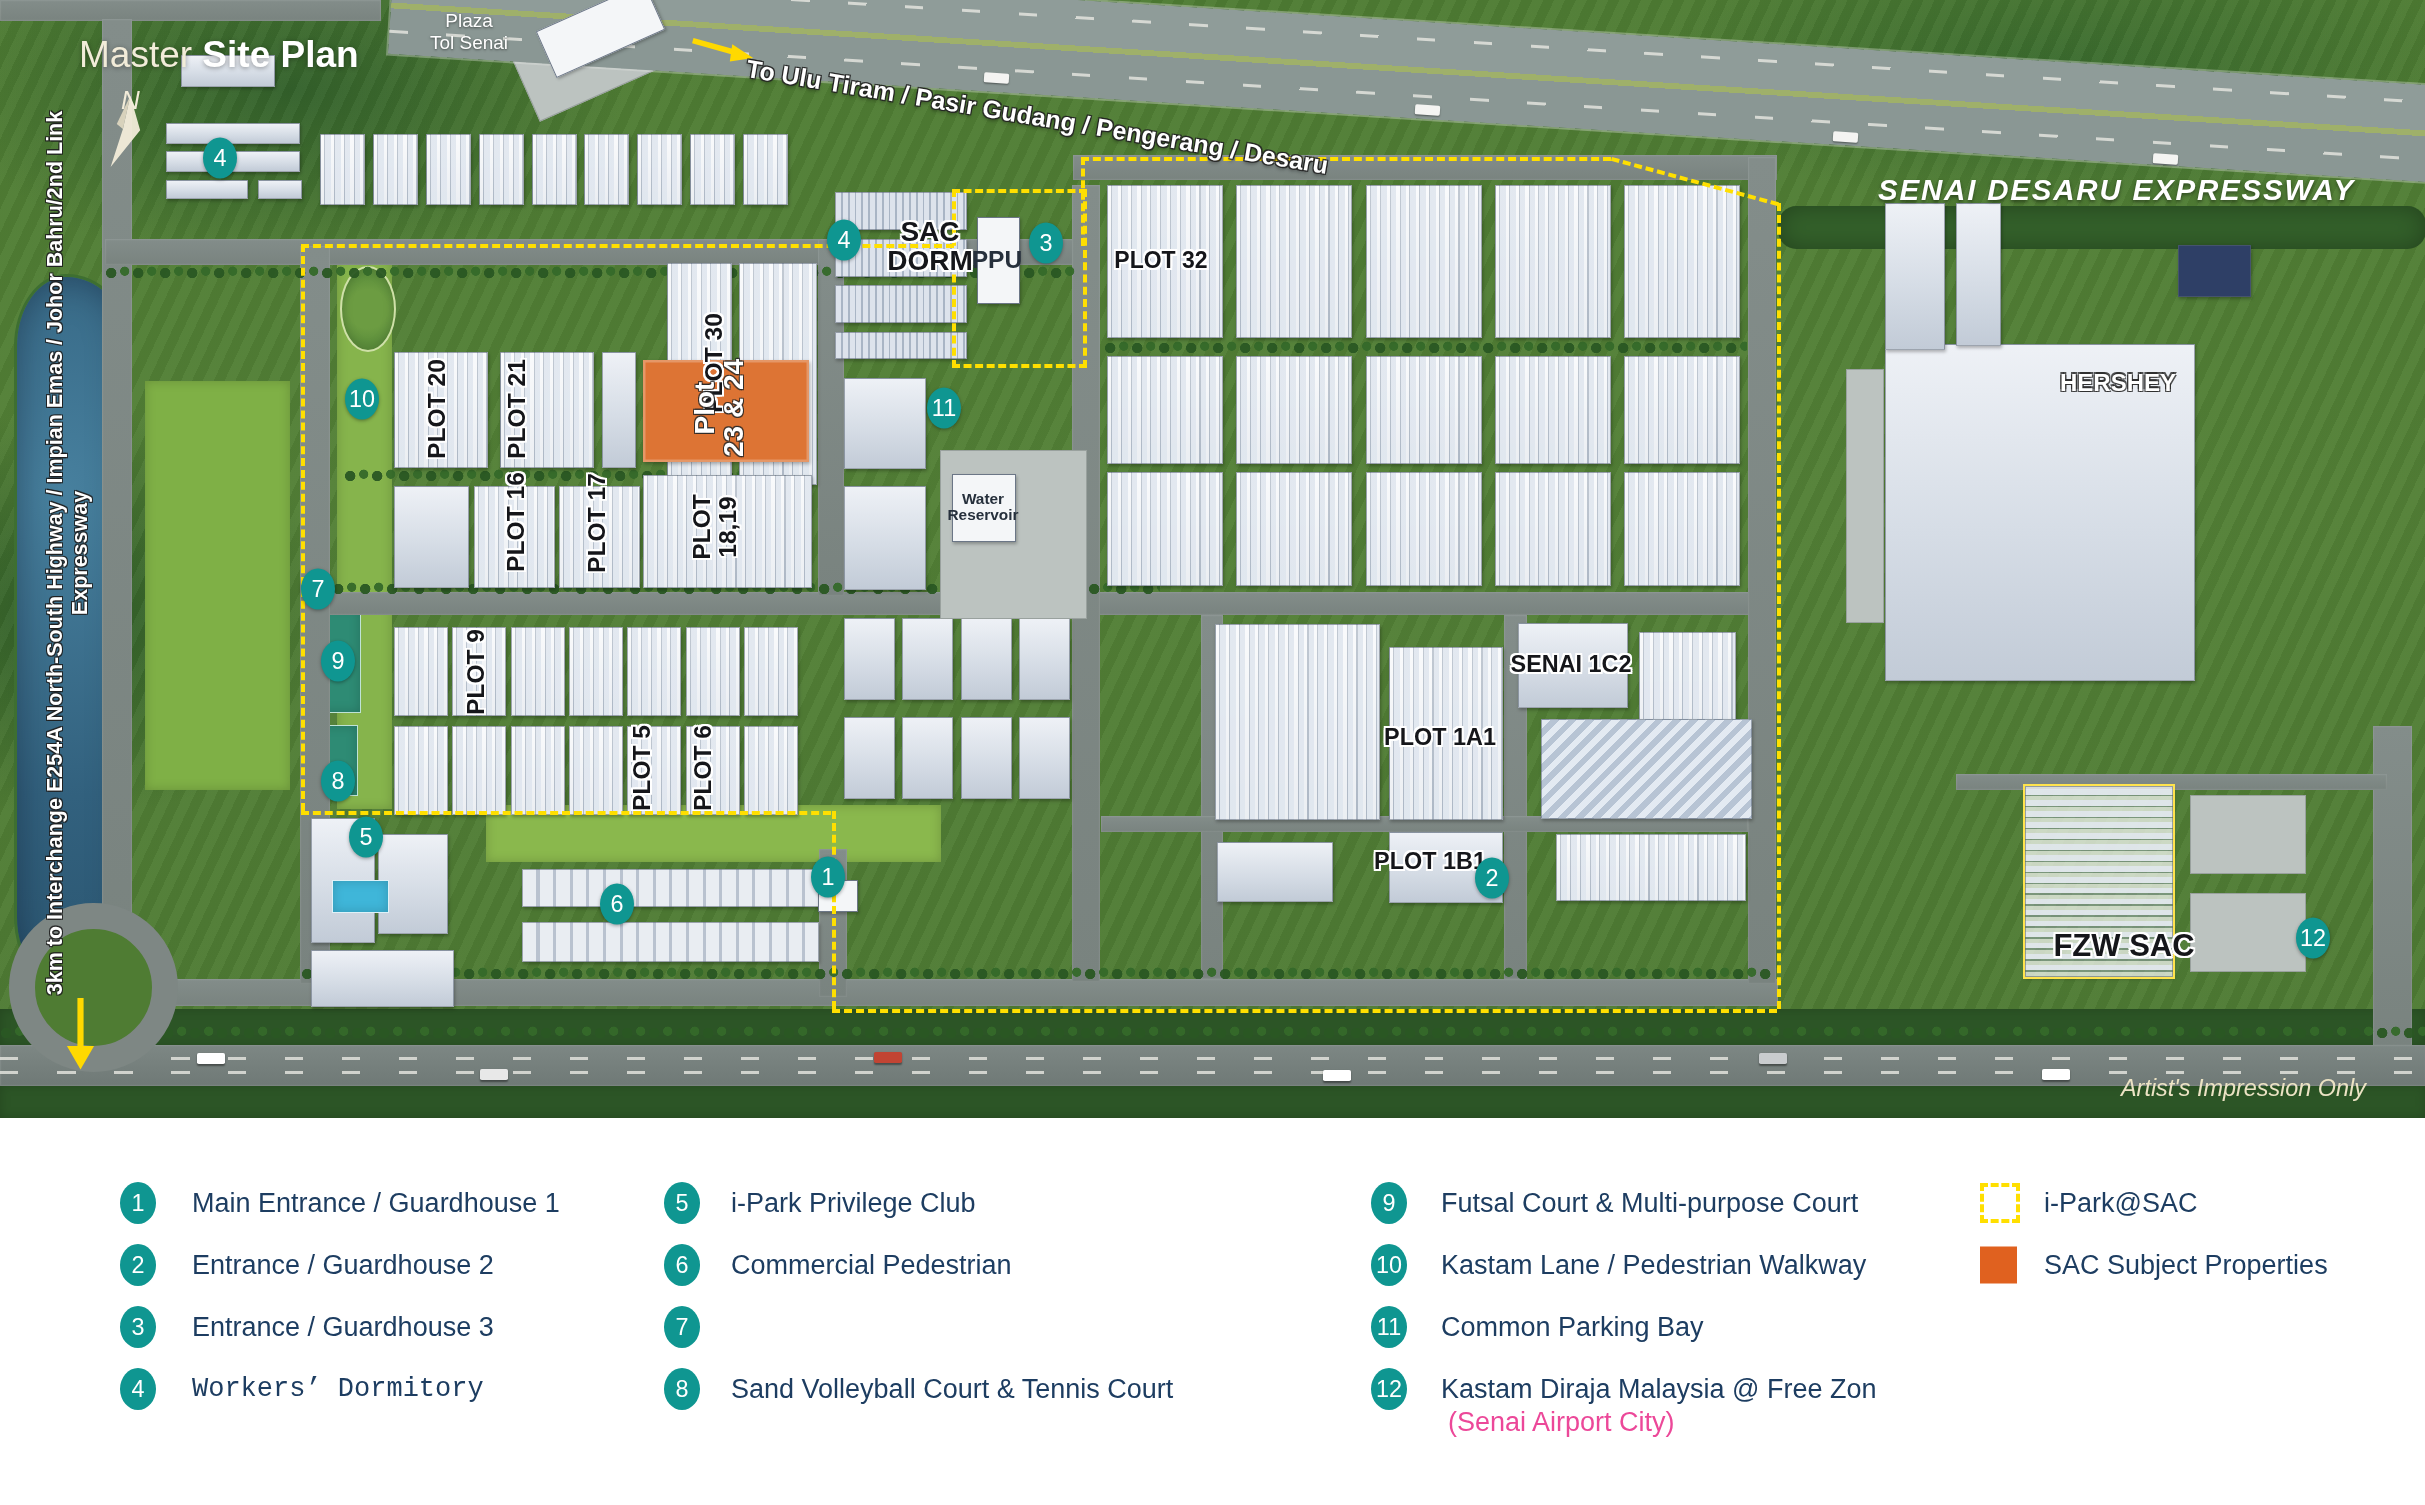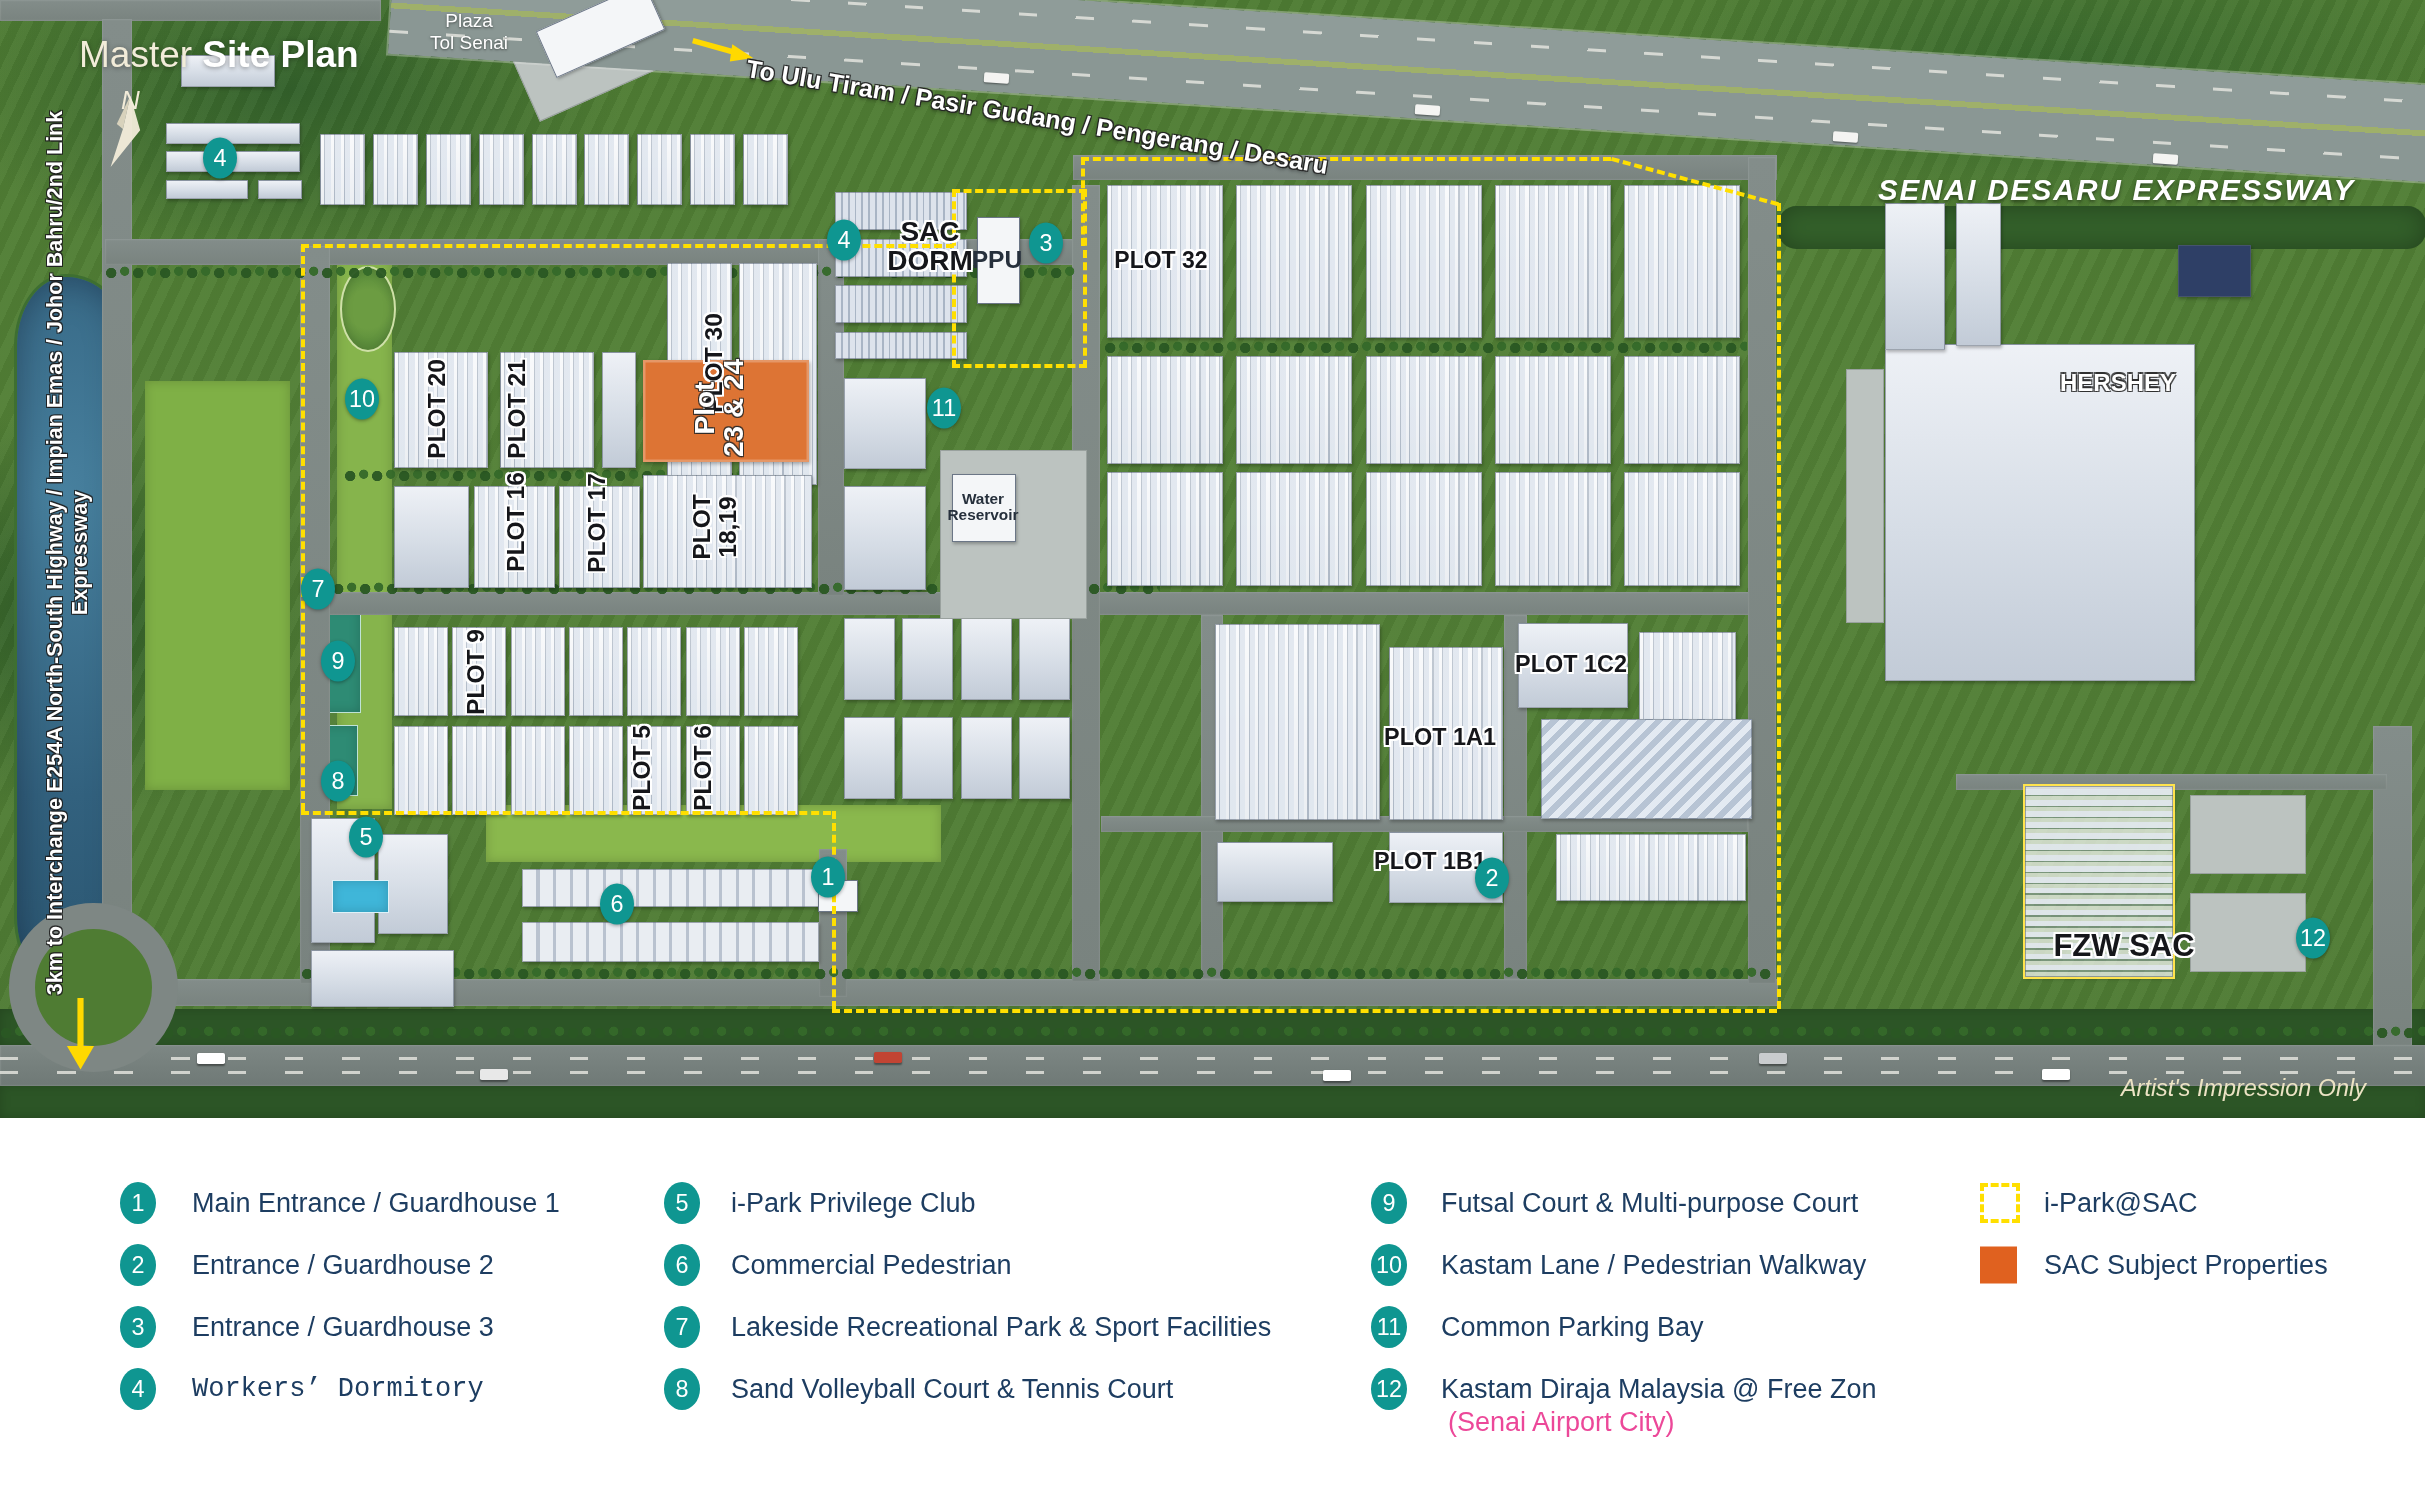--- a/index.html
+++ b/index.html
@@ -257,21 +257,21 @@
 18,19</div>
       <div class="plabel dk" style="left: 476px; top: 672px; font-size: 24.6px; transform: translate(-50%, -50%) rotate(-90deg);">PLOT 9</div>
       <div class="plabel dk" style="left: 642px; top: 768px; font-size: 24.6px; transform: translate(-50%, -50%) rotate(-90deg);">PLOT 5</div>
       <div class="plabel dk" style="left: 703px; top: 768px; font-size: 24.6px; transform: translate(-50%, -50%) rotate(-90deg);">PLOT 6</div>
       <div class="plabel dk" style="left: 930px; top: 246px; font-size: 28px; transform: translate(-50%, -50%) rotate(0deg);">SAC
 DORM</div>
       <div class="plabel plain" style="left: 997px; top: 260px; font-size: 24.6px; transform: translate(-50%, -50%) rotate(0deg);">PPU</div>
       <div class="plabel dk" style="left: 1161px; top: 261px; font-size: 23px; transform: translate(-50%, -50%) rotate(0deg);">PLOT 32</div>
       <div class="plabel plain" style="left: 983px; top: 507px; font-size: 15.4px; transform: translate(-50%, -50%) rotate(0deg);">Water
 Reservoir</div>
-      <div class="plabel dk" style="left: 1571px; top: 664px; font-size: 23.4px; transform: translate(-50%, -50%) rotate(0deg);">PLOT 1C2</div>
+      <div class="plabel dk" style="left: 1571px; top: 664px; font-size: 23.4px; transform: translate(-50%, -50%) rotate(0deg);">SENAI 1C2</div>
       <div class="plabel dk" style="left: 1440px; top: 737px; font-size: 23.4px; transform: translate(-50%, -50%) rotate(0deg);">PLOT 1A1</div>
       <div class="plabel dk" style="left: 1430px; top: 861px; font-size: 23.4px; transform: translate(-50%, -50%) rotate(0deg);">PLOT 1B1</div>
       <div class="plabel wt" style="left: 2118px; top: 383px; font-size: 24px; transform: translate(-50%, -50%) rotate(0deg);">HERSHEY</div>
       <div class="plabel dk" style="left: 2124px; top: 946px; font-size: 31px; transform: translate(-50%, -50%) rotate(0deg);">FZW SAC</div>
       <div class="marker" style="left: 220px; top: 158px;">4</div>
       <div class="marker" style="left: 844px; top: 240px;">4</div>
       <div class="marker" style="left: 1046px; top: 243px;">3</div>
       <div class="marker" style="left: 362px; top: 399px;">10</div>
       <div class="marker" style="left: 944px; top: 408px;">11</div>
       <div class="marker" style="left: 318px; top: 589px;">7</div>
@@ -290,21 +290,20 @@
       <div class="lg-label" style="left: 192px; top: 147px;">Entrance / Guardhouse 2</div>
       <div class="lg-circle" style="left: 138px; top: 209px;">3</div>
       <div class="lg-label" style="left: 192px; top: 209px;">Entrance / Guardhouse 3</div>
       <div class="lg-circle" style="left: 138px; top: 271px;">4</div>
       <div class="lg-label" style="left: 192px; top: 271px; font-family: Liberation Mono, monospace;">Workers’ Dormitory</div>
       <div class="lg-circle" style="left: 682px; top: 85px;">5</div>
       <div class="lg-label" style="left: 731px; top: 85px;">i-Park Privilege Club</div>
       <div class="lg-circle" style="left: 682px; top: 147px;">6</div>
       <div class="lg-label" style="left: 731px; top: 147px;">Commercial Pedestrian</div>
       <div class="lg-circle" style="left: 682px; top: 209px;">7</div>
-      <div class="lg-label" style="left: 731px; top: 209px;">Lakeside Recreational Park &amp; Sport Facilities</div>
       <div class="lg-circle" style="left: 682px; top: 271px;">8</div>
       <div class="lg-label" style="left: 731px; top: 271px;">Sand Volleyball Court &amp; Tennis Court</div>
       <div class="lg-circle" style="left: 1389px; top: 85px;">9</div>
       <div class="lg-label" style="left: 1441px; top: 85px;">Futsal Court &amp; Multi-purpose Court</div>
       <div class="lg-circle" style="left: 1389px; top: 147px;">10</div>
       <div class="lg-label" style="left: 1441px; top: 147px;">Kastam Lane / Pedestrian Walkway</div>
       <div class="lg-circle" style="left: 1389px; top: 209px;">11</div>
       <div class="lg-label" style="left: 1441px; top: 209px;">Common Parking Bay</div>
       <div class="lg-circle" style="left: 1389px; top: 271px;">12</div>
       <div class="lg-label" style="left: 1441px; top: 271px;">Kastam Diraja Malaysia @ Free Zon</div>

